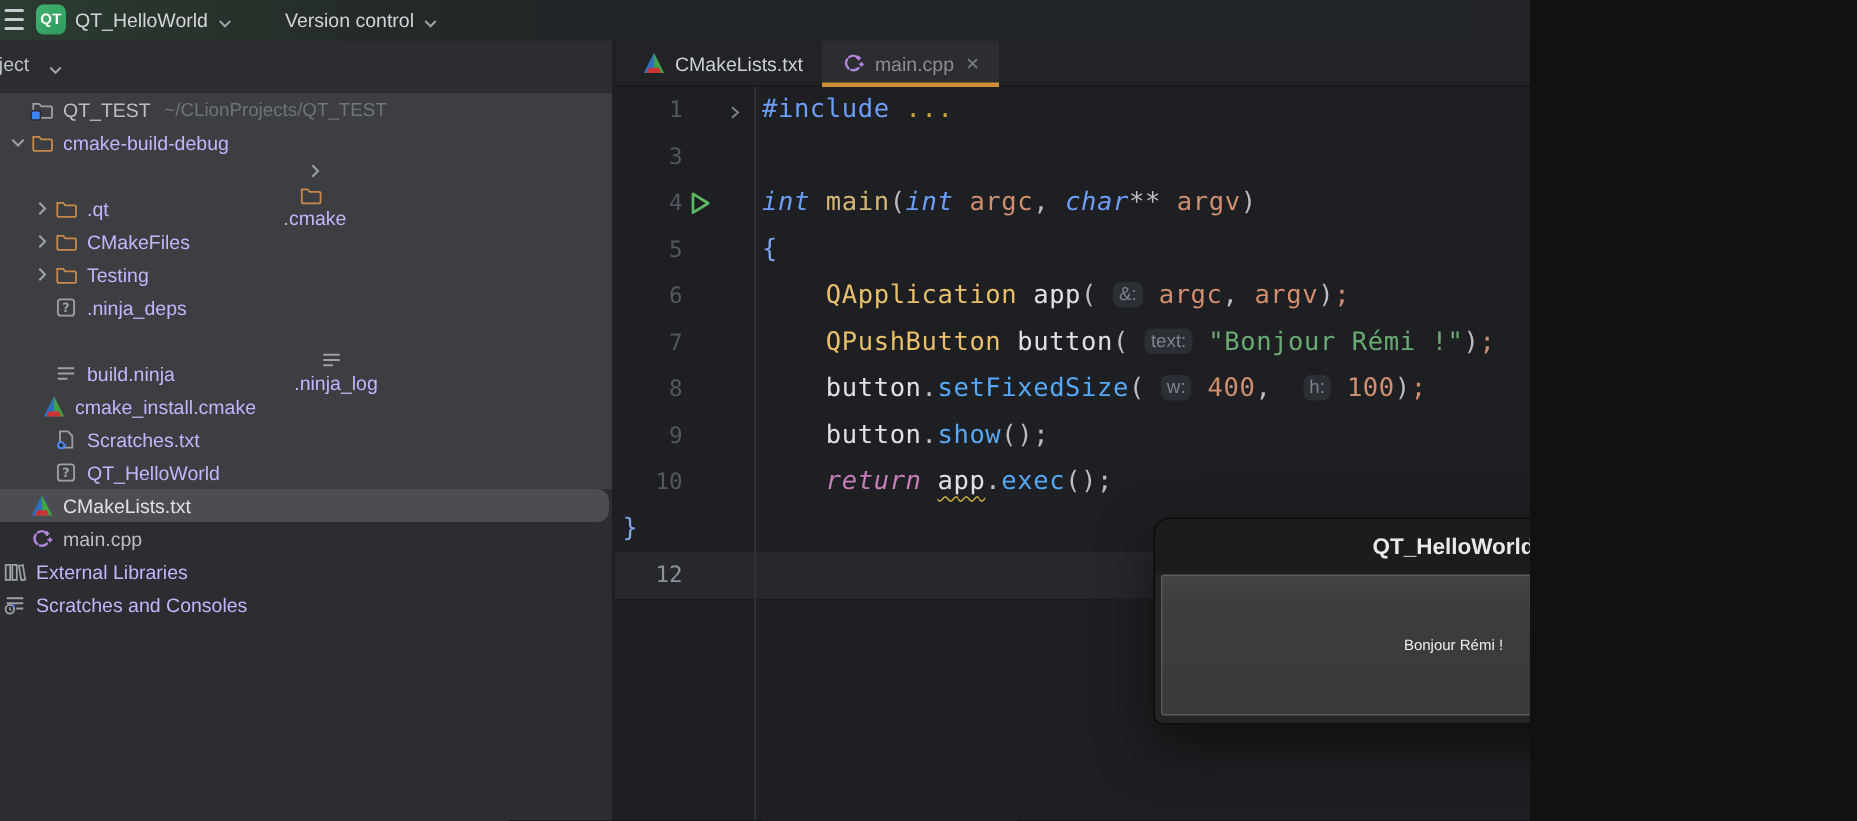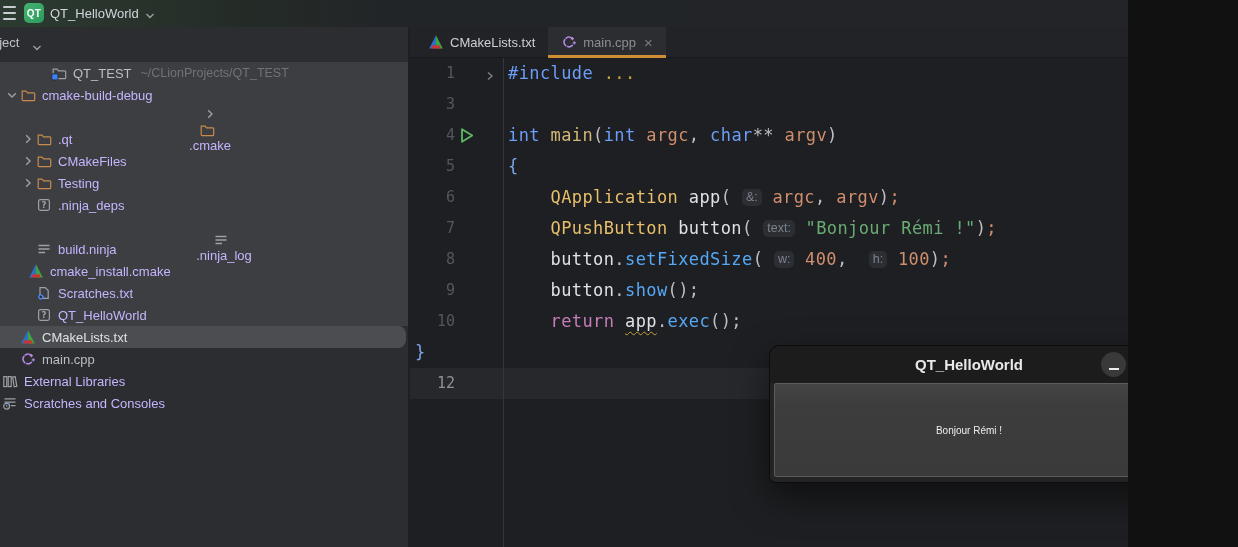--- a/index.html
+++ b/index.html
@@ -1,16 +1,16 @@
 <!DOCTYPE html>
 <html><head>
 <meta charset="utf-8">
 <style>
   html,body{margin:0;padding:0;background:#111;}
-  .screen{position:relative;width:1128px;height:547px;overflow:hidden;background:#1E1F22;
+  .screen{position:relative;width:1020px;height:547px;overflow:hidden;background:#1E1F22;
     font-family:"Liberation Sans","DejaVu Sans",sans-serif;-webkit-user-select:none;}
   
   .topbar{position:absolute;left:0;top:0;width:1238px;height:27px;
     background:linear-gradient(90deg,#2C3B31 0px,#28332B 130px,#242B27 250px,#222528 390px,#222427 100%);}
   .hamburger{position:absolute;left:3px;top:6px;width:14px;height:14px;display:flex;flex-direction:column;justify-content:space-between;cursor:pointer;}
   .hamburger span{display:block;width:13px;height:1.8px;background:#C8CBD0;border-radius:1px;}
   .qt-logo{position:absolute;left:24px;top:3px;width:20px;height:20px;border-radius:5px;
     background:linear-gradient(135deg,#43B26F,#2C9A5D);color:#fff;font-weight:bold;font-size:10px;
     display:flex;align-items:center;justify-content:center;letter-spacing:.3px;}
   .tb-widget{position:absolute;top:0;height:27px;display:flex;align-items:center;gap:6px;
@@ -55,21 +55,21 @@
   .current .lnum{color:#8D919A;}
   .run-btn{position:absolute;left:46px;top:5px;cursor:pointer;}
   .fold-btn{position:absolute;left:74px;top:10px;cursor:pointer;}
   .c-cell{flex:1;font-family:"DejaVu Sans Mono",monospace;font-size:17px;letter-spacing:.4px;
     line-height:31px;white-space:pre;padding-left:5px;}
   .hint-pill{display:inline-block;font-family:"Liberation Sans","DejaVu Sans",sans-serif;font-size:12.5px;
     letter-spacing:0;background:#2B2E33;color:#7E828B;border-radius:5px;padding:1px 4px 2px;
     transform:translateY(-2px);line-height:normal;}
   .squiggle{text-decoration:underline;text-decoration-style:wavy;text-decoration-color:#C0A23E;
     text-decoration-thickness:1px;text-underline-offset:4px;text-decoration-skip-ink:none;}
-  .ital{margin-top:25px;}
+  .ital{font-style:italic;margin-top:25px;}
   
   .qt-window{position:absolute;left:770px;top:346px;width:398px;height:136px;z-index:40;
     background:#242424;border-radius:10px 10px 5px 5px;
     box-shadow:0 0 0 1px #0C0C0C,0 14px 36px rgba(0,0,0,.55);}
   .qt-titlebar{position:absolute;left:0;top:0;right:0;height:37px;background:#1C1C1C;
     border-radius:10px 10px 0 0;cursor:default;}
   .qt-title{position:absolute;left:0;right:0;top:0;height:37px;display:flex;align-items:center;justify-content:center;
     color:#E9E9E9;font-weight:bold;font-size:15px;}
   .win-btn{position:absolute;top:6px;width:25px;height:25px;border-radius:50%;cursor:pointer;
     display:flex;align-items:center;justify-content:center;z-index:2;}
@@ -93,32 +93,38 @@
         <span></span>
         <span></span>
       </div>
     <div class="qt-logo">QT</div>
     <div class="tb-widget proj">
       <span>QT_HelloWorld</span>
       <span class="chev"><svg width="10" height="10" viewBox="0 0 10 10">
             <path d="M1.5 3 5 6.5 8.5 3" fill="none" stroke="#9DA0A6" stroke-width="1.4"></path>
           </svg></span>
     </div>
+    <div class="tb-widget vcs">
+      <span>Version control</span>
+      <span class="chev"><svg width="10" height="10" viewBox="0 0 10 10">
+            <path d="M1.5 3 5 6.5 8.5 3" fill="none" stroke="#9DA0A6" stroke-width="1.4"></path>
+          </svg></span>
+    </div>
   </header>
 
   <aside class="project-panel">
     <div class="panel-header">
       <span class="panel-title">Project</span>
       <span class="chev"><svg width="10" height="10" viewBox="0 0 10 10">
             <path d="M1.5 3 5 6.5 8.5 3" fill="none" stroke="#9DA0A6" stroke-width="1.4"></path>
           </svg></span>
     </div>
     <div class="tree-block"></div>
     <div class="tree" id="tree">
-        <div class="tree-row" style="top: 0px; padding-left: 20px; margin-left: 31px;">
+        <div class="tree-row" style="top: 0px; padding-left: 20px;">
           <span class="t-icon">
             <svg width="16" height="16" viewBox="0 0 16 16">
               <path d="M2.2 4.2h3.9l1.4 1.7h6.3c.5 0 .9.4.9.9v5.9c0 .5-.4.9-.9.9H3.1c-.5 0-.9-.4-.9-.9z" fill="none" stroke="#9DA0A6" stroke-width="1.2"></path>
               <rect x="0.8" y="8.8" width="6.2" height="6.2" rx="1.2" fill="#3B82F6" stroke="#2B2D30" stroke-width="1"></rect>
             </svg>
           </span>
           <span class="lbl normal">QT_TEST</span>
           <span class="path">~/CLionProjects/QT_TEST</span>
         </div>
         <div class="tree-row" style="top: 22px; padding-left: 4px;">

